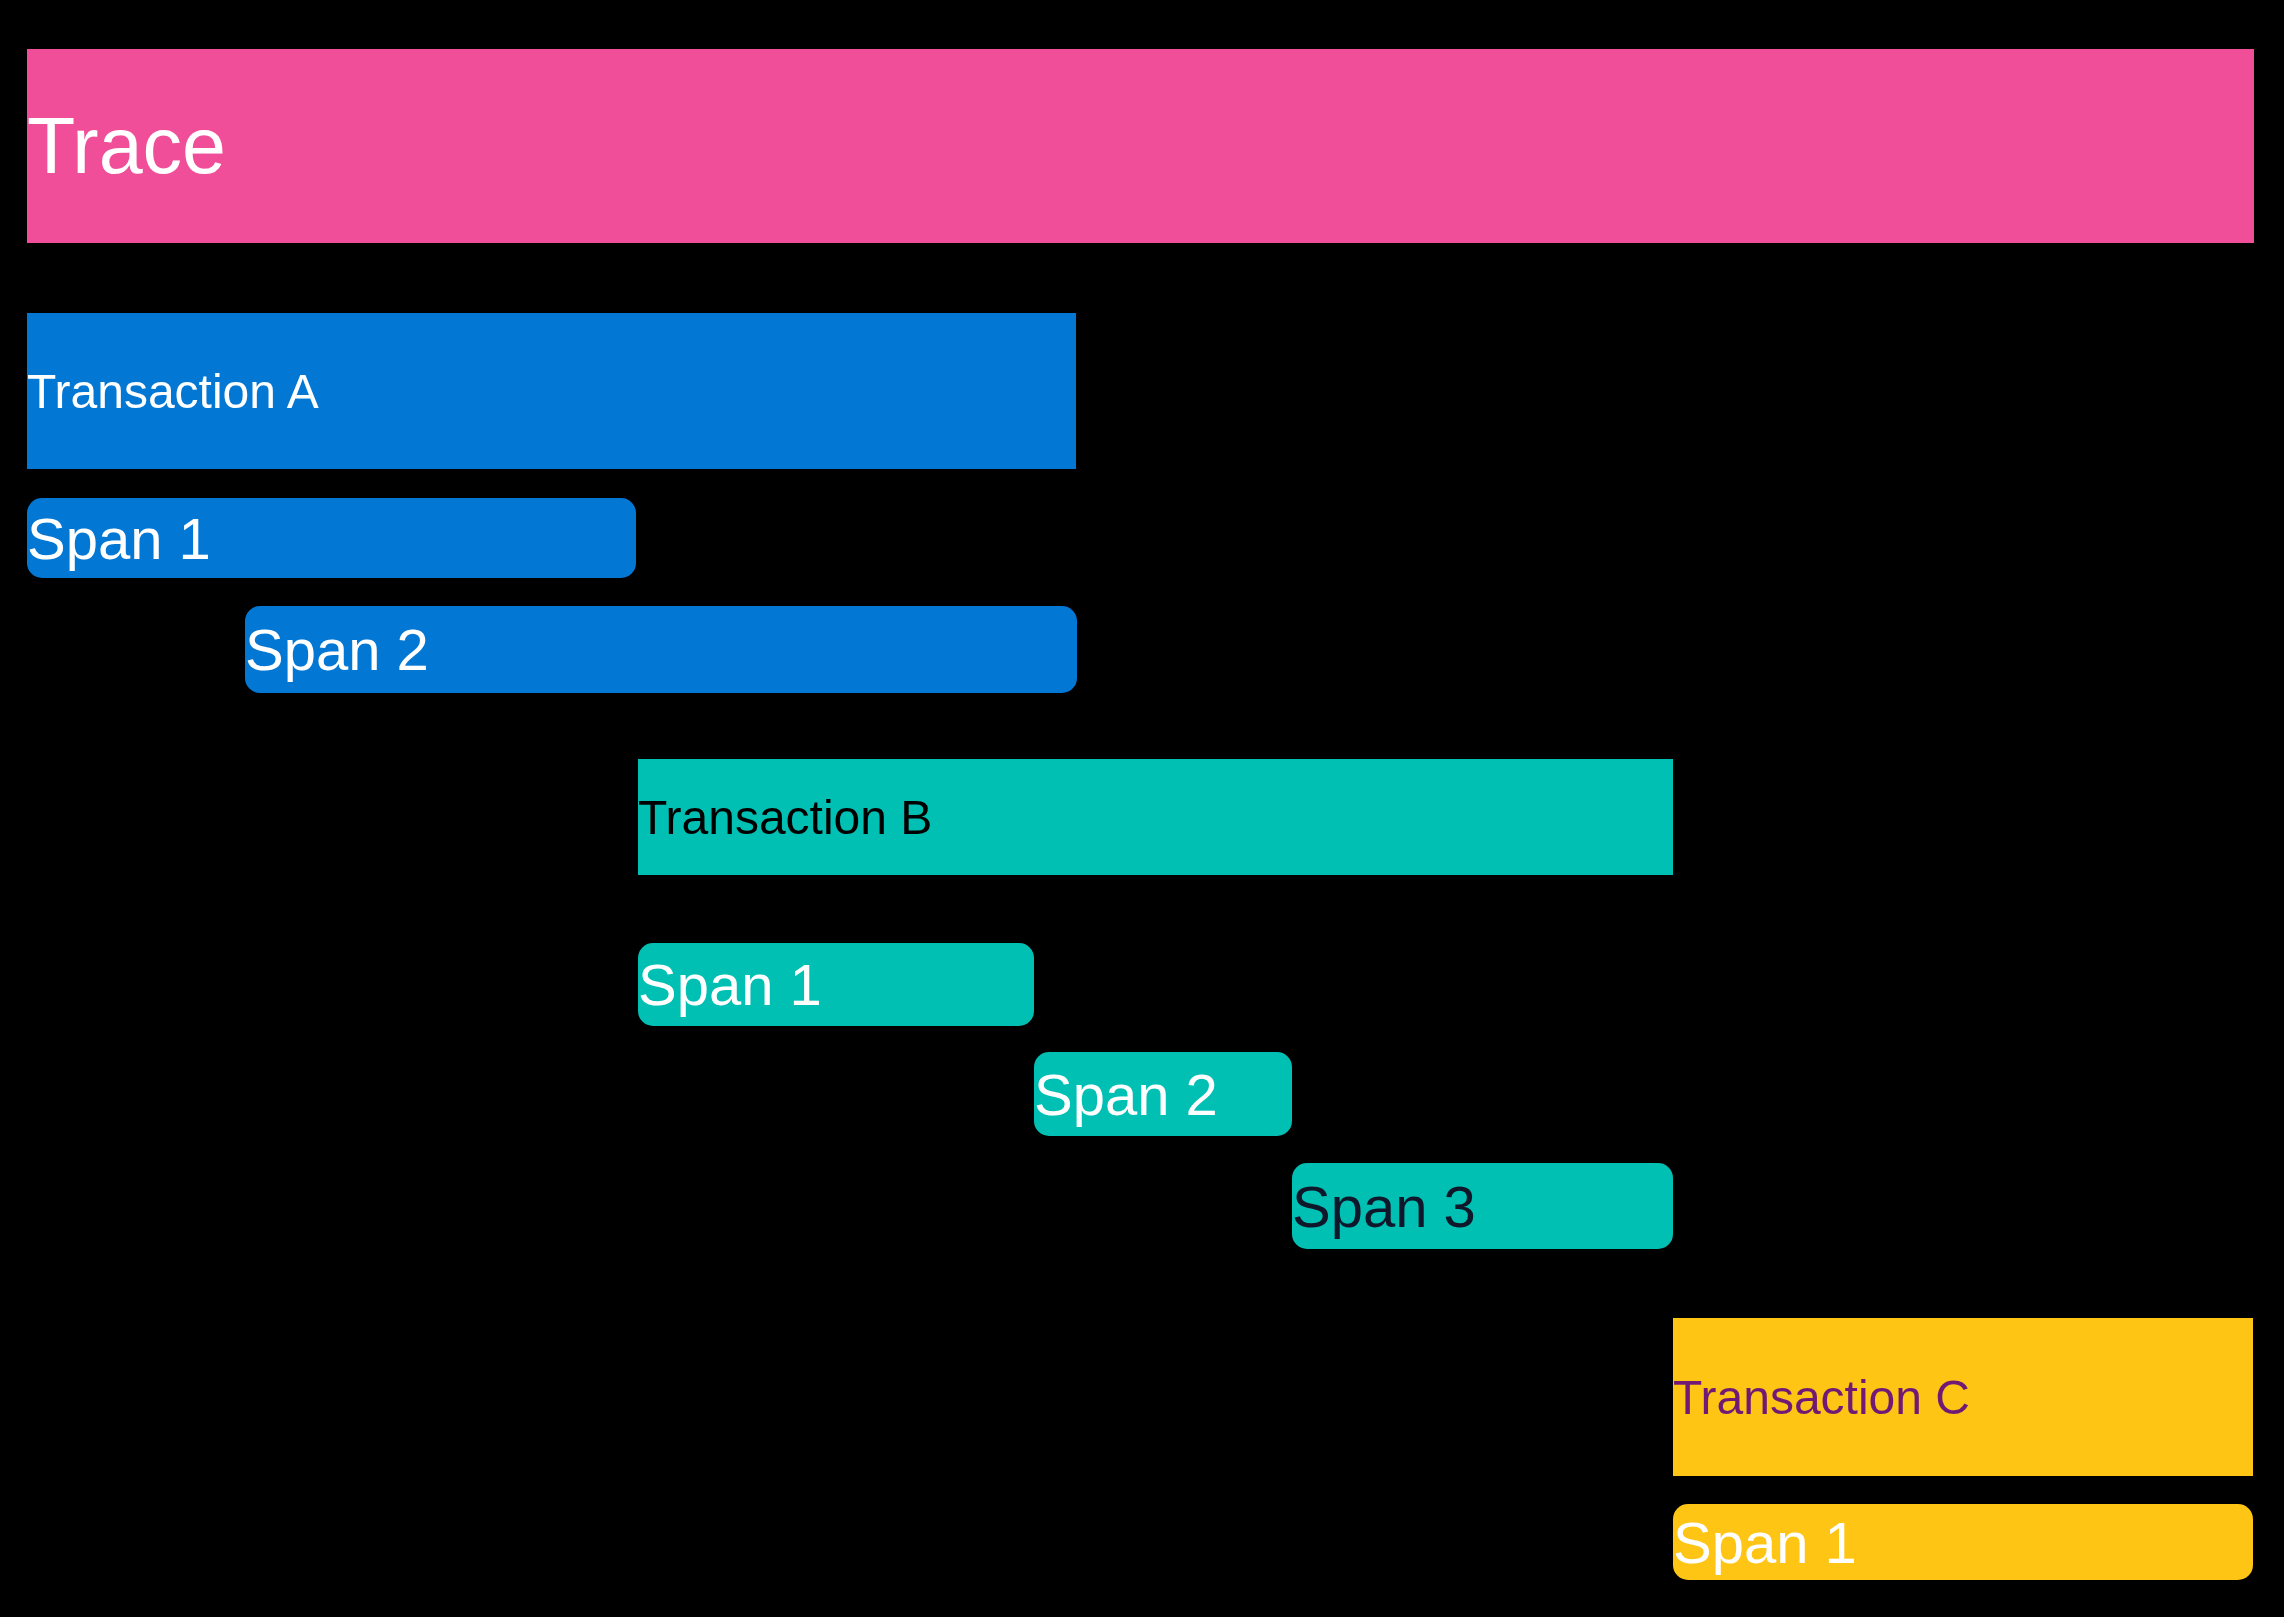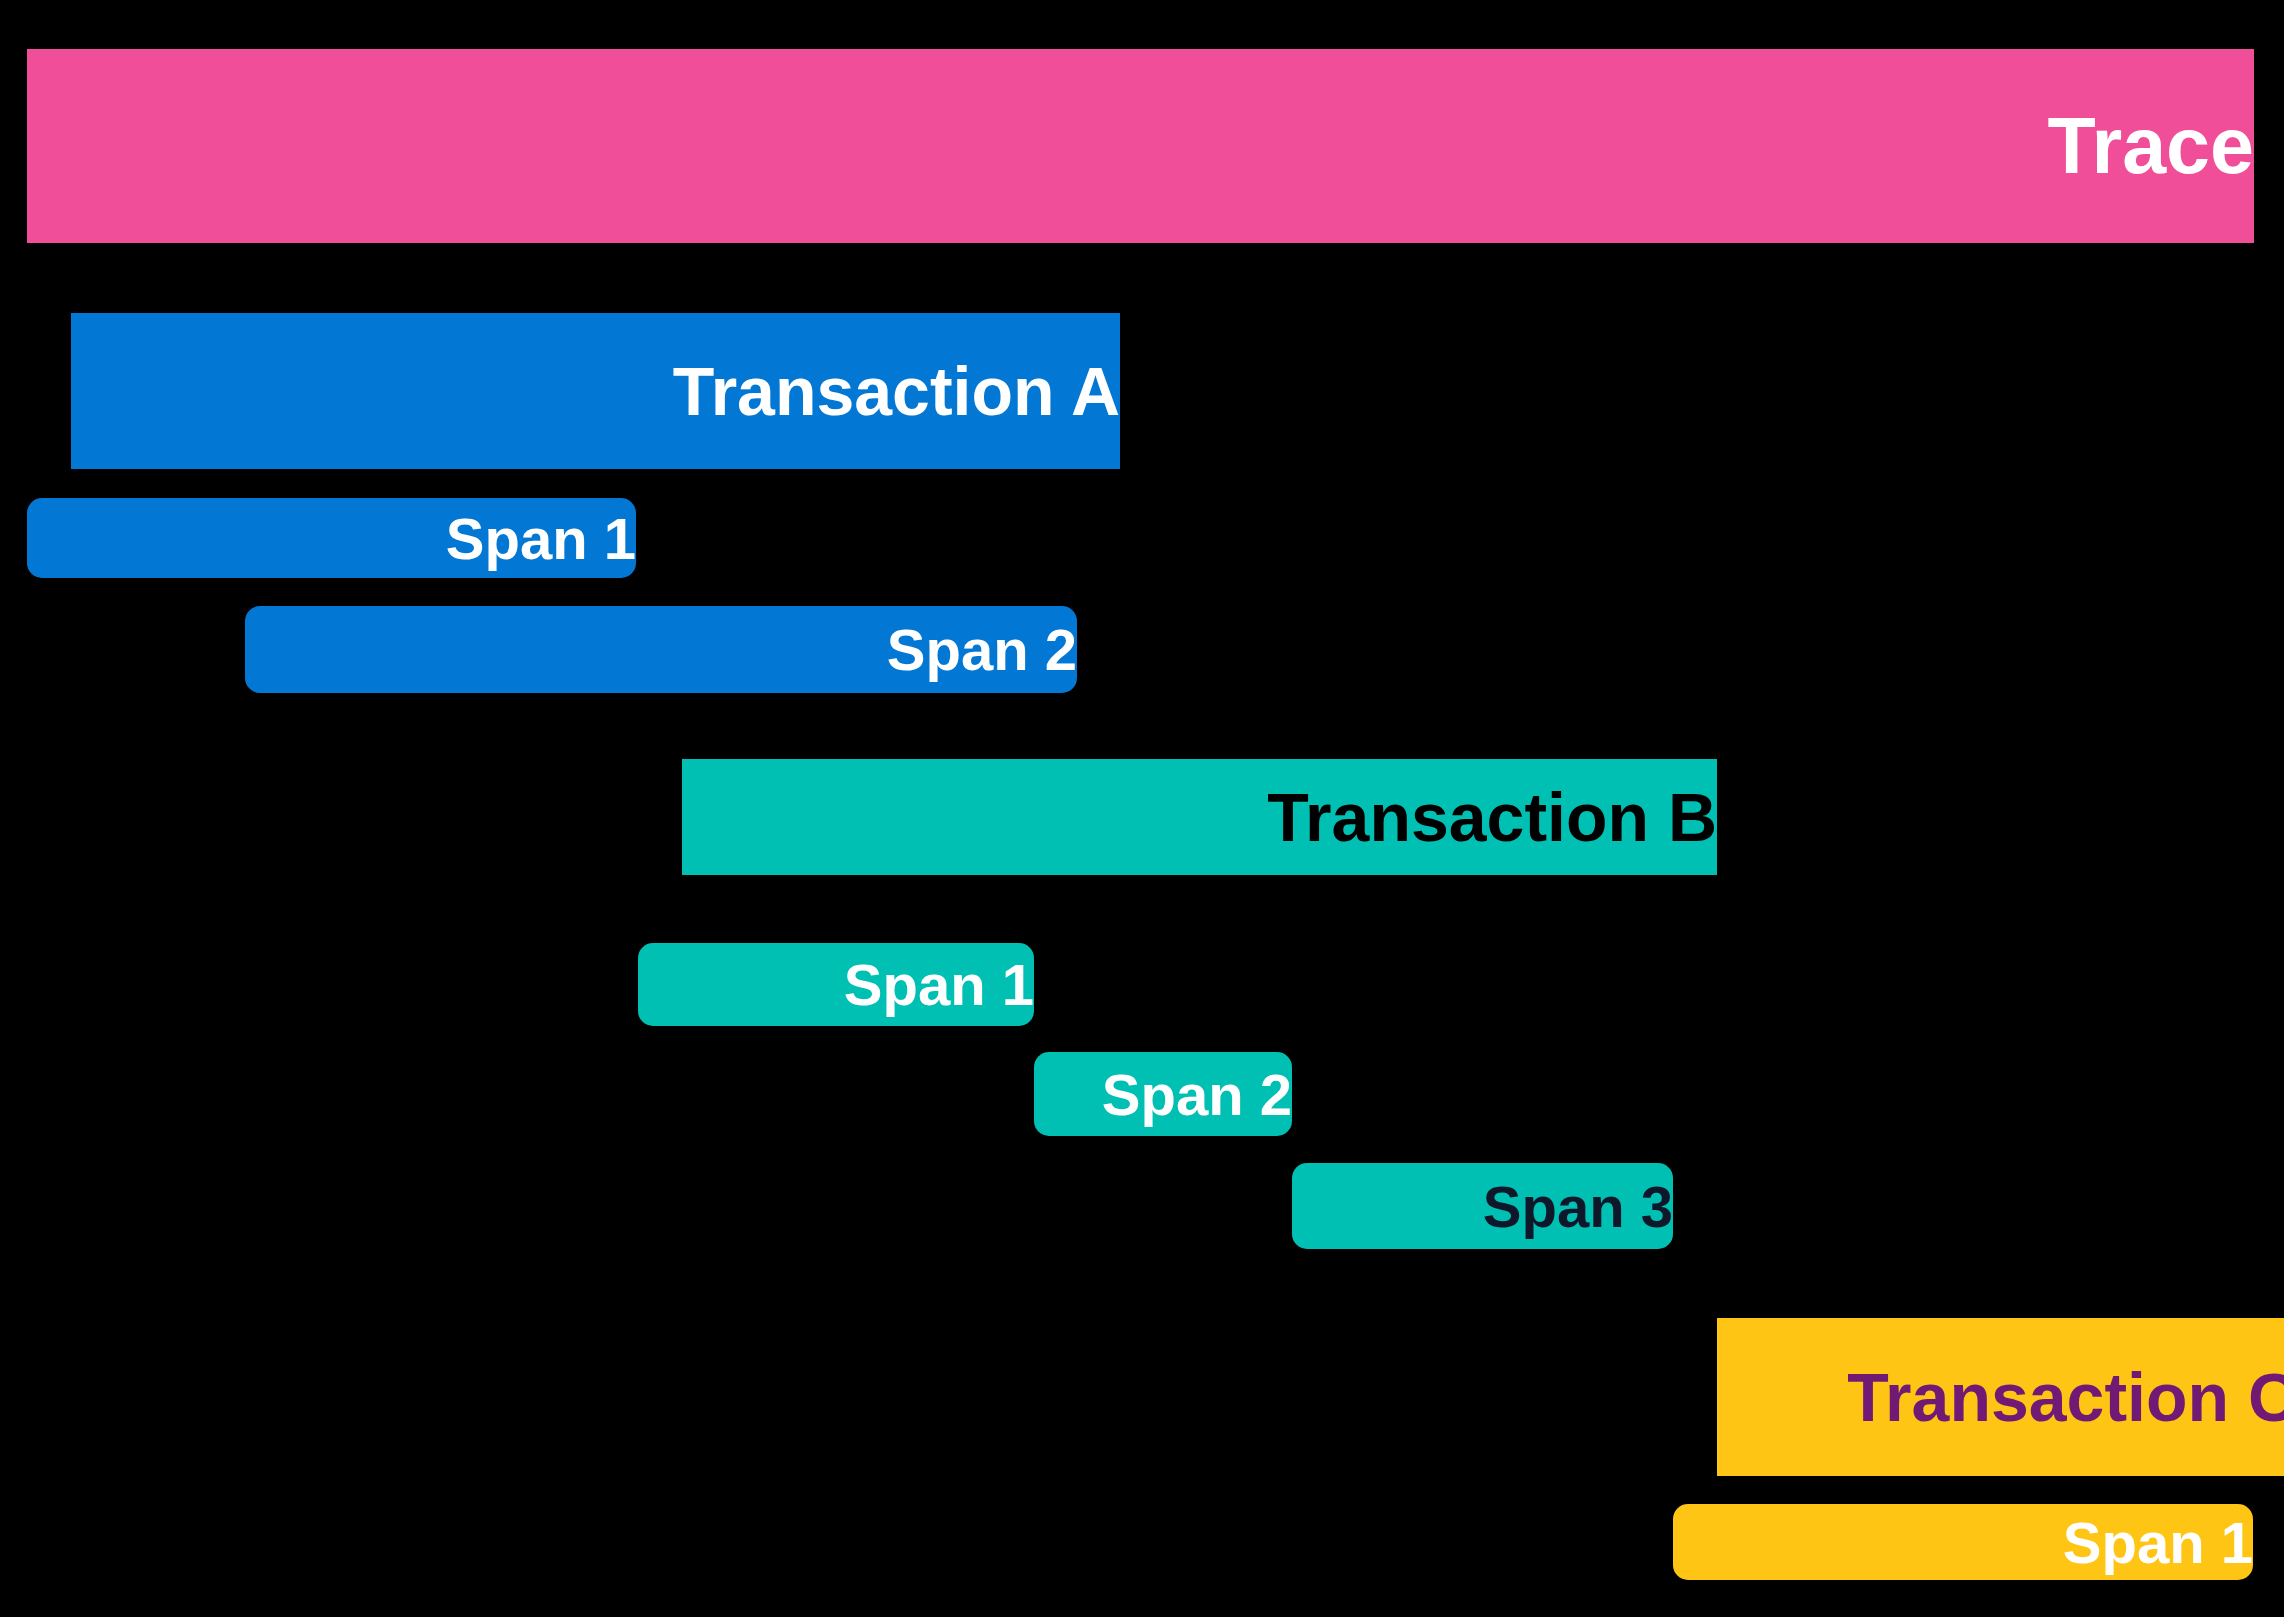--- a/index.html
+++ b/index.html
@@ -12,28 +12,28 @@
     width: 2284px;
     height: 1618px;
     background: #000000;
     overflow: hidden;
     font-family: "Liberation Sans", sans-serif;
   }
   .bar {
     position: absolute;
     display: flex;
     align-items: center;
-    justify-content: flex-end;
+    justify-content: flex-start;
     color: #ffffff;
-    font-weight: 700;
+    font-weight: 400;
     white-space: nowrap;
     box-sizing: border-box;
   }
   .bar.trace { font-size: 79px; }
-  .bar.transaction { font-size: 68px; margin-left: 44px; }
+  .bar.transaction { font-size: 48px; }
   .bar.span { font-size: 58px; border-radius: 15px; }
 </style>
 </head>
 <body>
 
 <div id="canvas" style="background: rgb(0, 0, 0);">
     <div class="bar trace" style="left: 27px; top: 49px; width: 2227px; height: 194px; background: rgb(240, 78, 152); color: rgb(255, 255, 255);">
       <span>Trace</span>
     </div>
     <div class="bar transaction" style="left: 27px; top: 313px; width: 1049px; height: 156px; background: rgb(2, 119, 212); color: rgb(255, 255, 255);">

